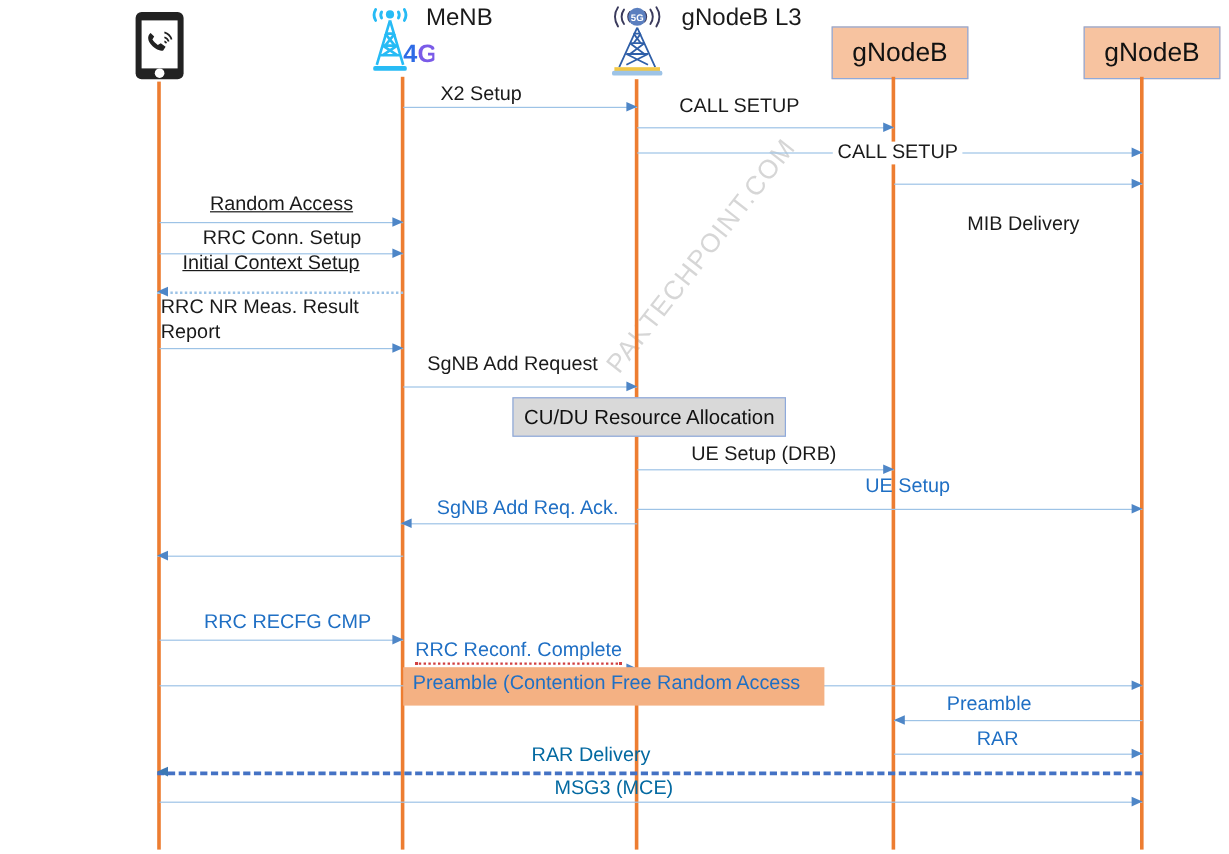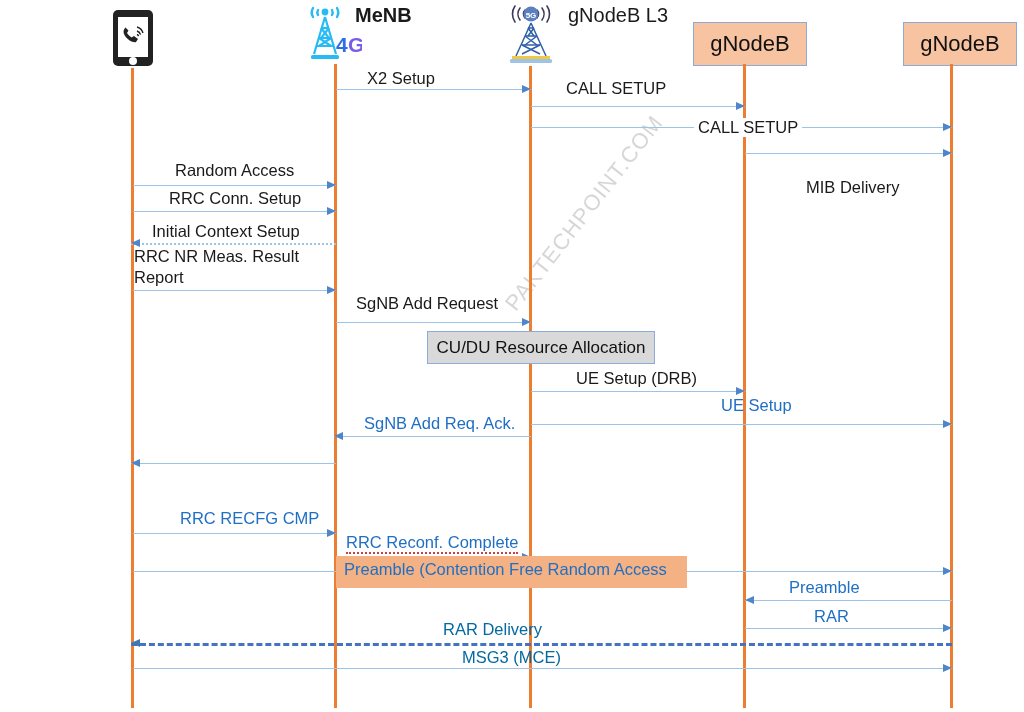--- a/index.html
+++ b/index.html
@@ -80,21 +80,21 @@
         <path d="M19 34 L31 34 M17 42 L33 42"></path>
         <path d="M19 34 L31 42 M31 34 L19 42"></path>
         <path d="M21 24 L29 24"></path>
         <path d="M21 24 L29 34 M29 24 L21 34"></path>
       </g>
       <rect x="11" y="51" width="28" height="4" rx="1.6" fill="#27BBF5"></rect>
       <text x="36" y="48" font-family="Liberation Sans, sans-serif" font-size="21" font-weight="bold" fill="#2E6BE6">4</text>
       <text x="48" y="48" font-family="Liberation Sans, sans-serif" font-size="21" font-weight="bold" fill="#7A5BE8">G</text>
     </svg>
   </div>
-  <div class="actor-label" style="left:355px;top:4px;font-weight:bold;">MeNB</div>
+  <div class="actor-label" style="left:355px;top:4px;">MeNB</div>
 
   <div class="icon" style="left:497px;top:2px;width:68px;height:64px;">
     <svg width="68" height="64" viewBox="0 0 68 64">
       <g stroke="#3A3A5C" stroke-width="1.6" fill="none" stroke-linecap="round">
         <path d="M18 20 a14 14 0 0 1 0 -16"></path>
         <path d="M23 18 a10 10 0 0 1 0 -12"></path>
         <path d="M28 16 a6 6 0 0 1 0 -8"></path>
         <path d="M50 20 a14 14 0 0 0 0 -16"></path>
         <path d="M45 18 a10 10 0 0 0 0 -12"></path>
         <path d="M40 16 a6 6 0 0 0 0 -8"></path>
@@ -152,33 +152,33 @@
   <div class="msg" style="left:745px;top:153px;width:207px;">
     <div class="msg-line"></div>
       <div class="arrow-head right"></div>
   </div>
   <div class="msg-label" style="left:806px;top:130px;margin-top:48px;">MIB Delivery</div>
 
   <div class="msg" style="left:133px;top:185px;width:203px;">
     <div class="msg-line"></div>
       <div class="arrow-head right"></div>
   </div>
-  <div class="msg-label" style="left:175px;top:161px;">Random Access</div>
+  <div class="msg-label" style="left:175px;top:161px;text-decoration:underline;">Random Access</div>
 
   <div class="msg" style="left:133px;top:211px;width:203px;">
     <div class="msg-line"></div>
       <div class="arrow-head right"></div>
   </div>
   <div class="msg-label" style="left:169px;top:189px;">RRC Conn. Setup</div>
 
   <div class="msg" style="left:131px;top:243px;width:205px;">
     <div class="msg-line dotted"></div>
       <div class="arrow-head left"></div>
   </div>
-  <div class="msg-label" style="left:152px;top:222px;">Initial Context Setup</div>
+  <div class="msg-label" style="left:152px;top:210px;text-decoration:underline;">Initial Context Setup</div>
 
   <div class="msg" style="left:133px;top:290px;width:203px;">
     <div class="msg-line"></div>
       <div class="arrow-head right"></div>
   </div>
   <div class="msg-label" style="left:134px;top:246px;line-height:21px;white-space:pre;">RRC NR Meas. Result
 Report</div>
 
   <div class="msg" style="left:336px;top:322px;width:195px;">
     <div class="msg-line"></div>
@@ -211,21 +211,21 @@
   <div class="msg" style="left:131px;top:463px;width:205px;">
     <div class="msg-line"></div>
       <div class="arrow-head left"></div>
   </div>
 
 
   <div class="msg" style="left:133px;top:533px;width:203px;">
     <div class="msg-line"></div>
       <div class="arrow-head right"></div>
   </div>
-  <div class="msg-label blue" style="left:180px;top:509px;">RRC RECFG CMP</div>
+  <div class="msg-label blue" style="left:170px;top:509px;">RRC RECFG CMP</div>
 
   <div class="msg" style="left:336px;top:557px;width:195px;">
     <div class="msg-line"></div>
       <div class="arrow-head right"></div>
   </div>
   <div class="msg-label blue underline-red" style="left:346px;top:533px;">RRC Reconf. Complete</div>
 
   <div class="msg" style="left:133px;top:571px;width:819px;">
     <div class="msg-line"></div>
       <div class="arrow-head right"></div>

